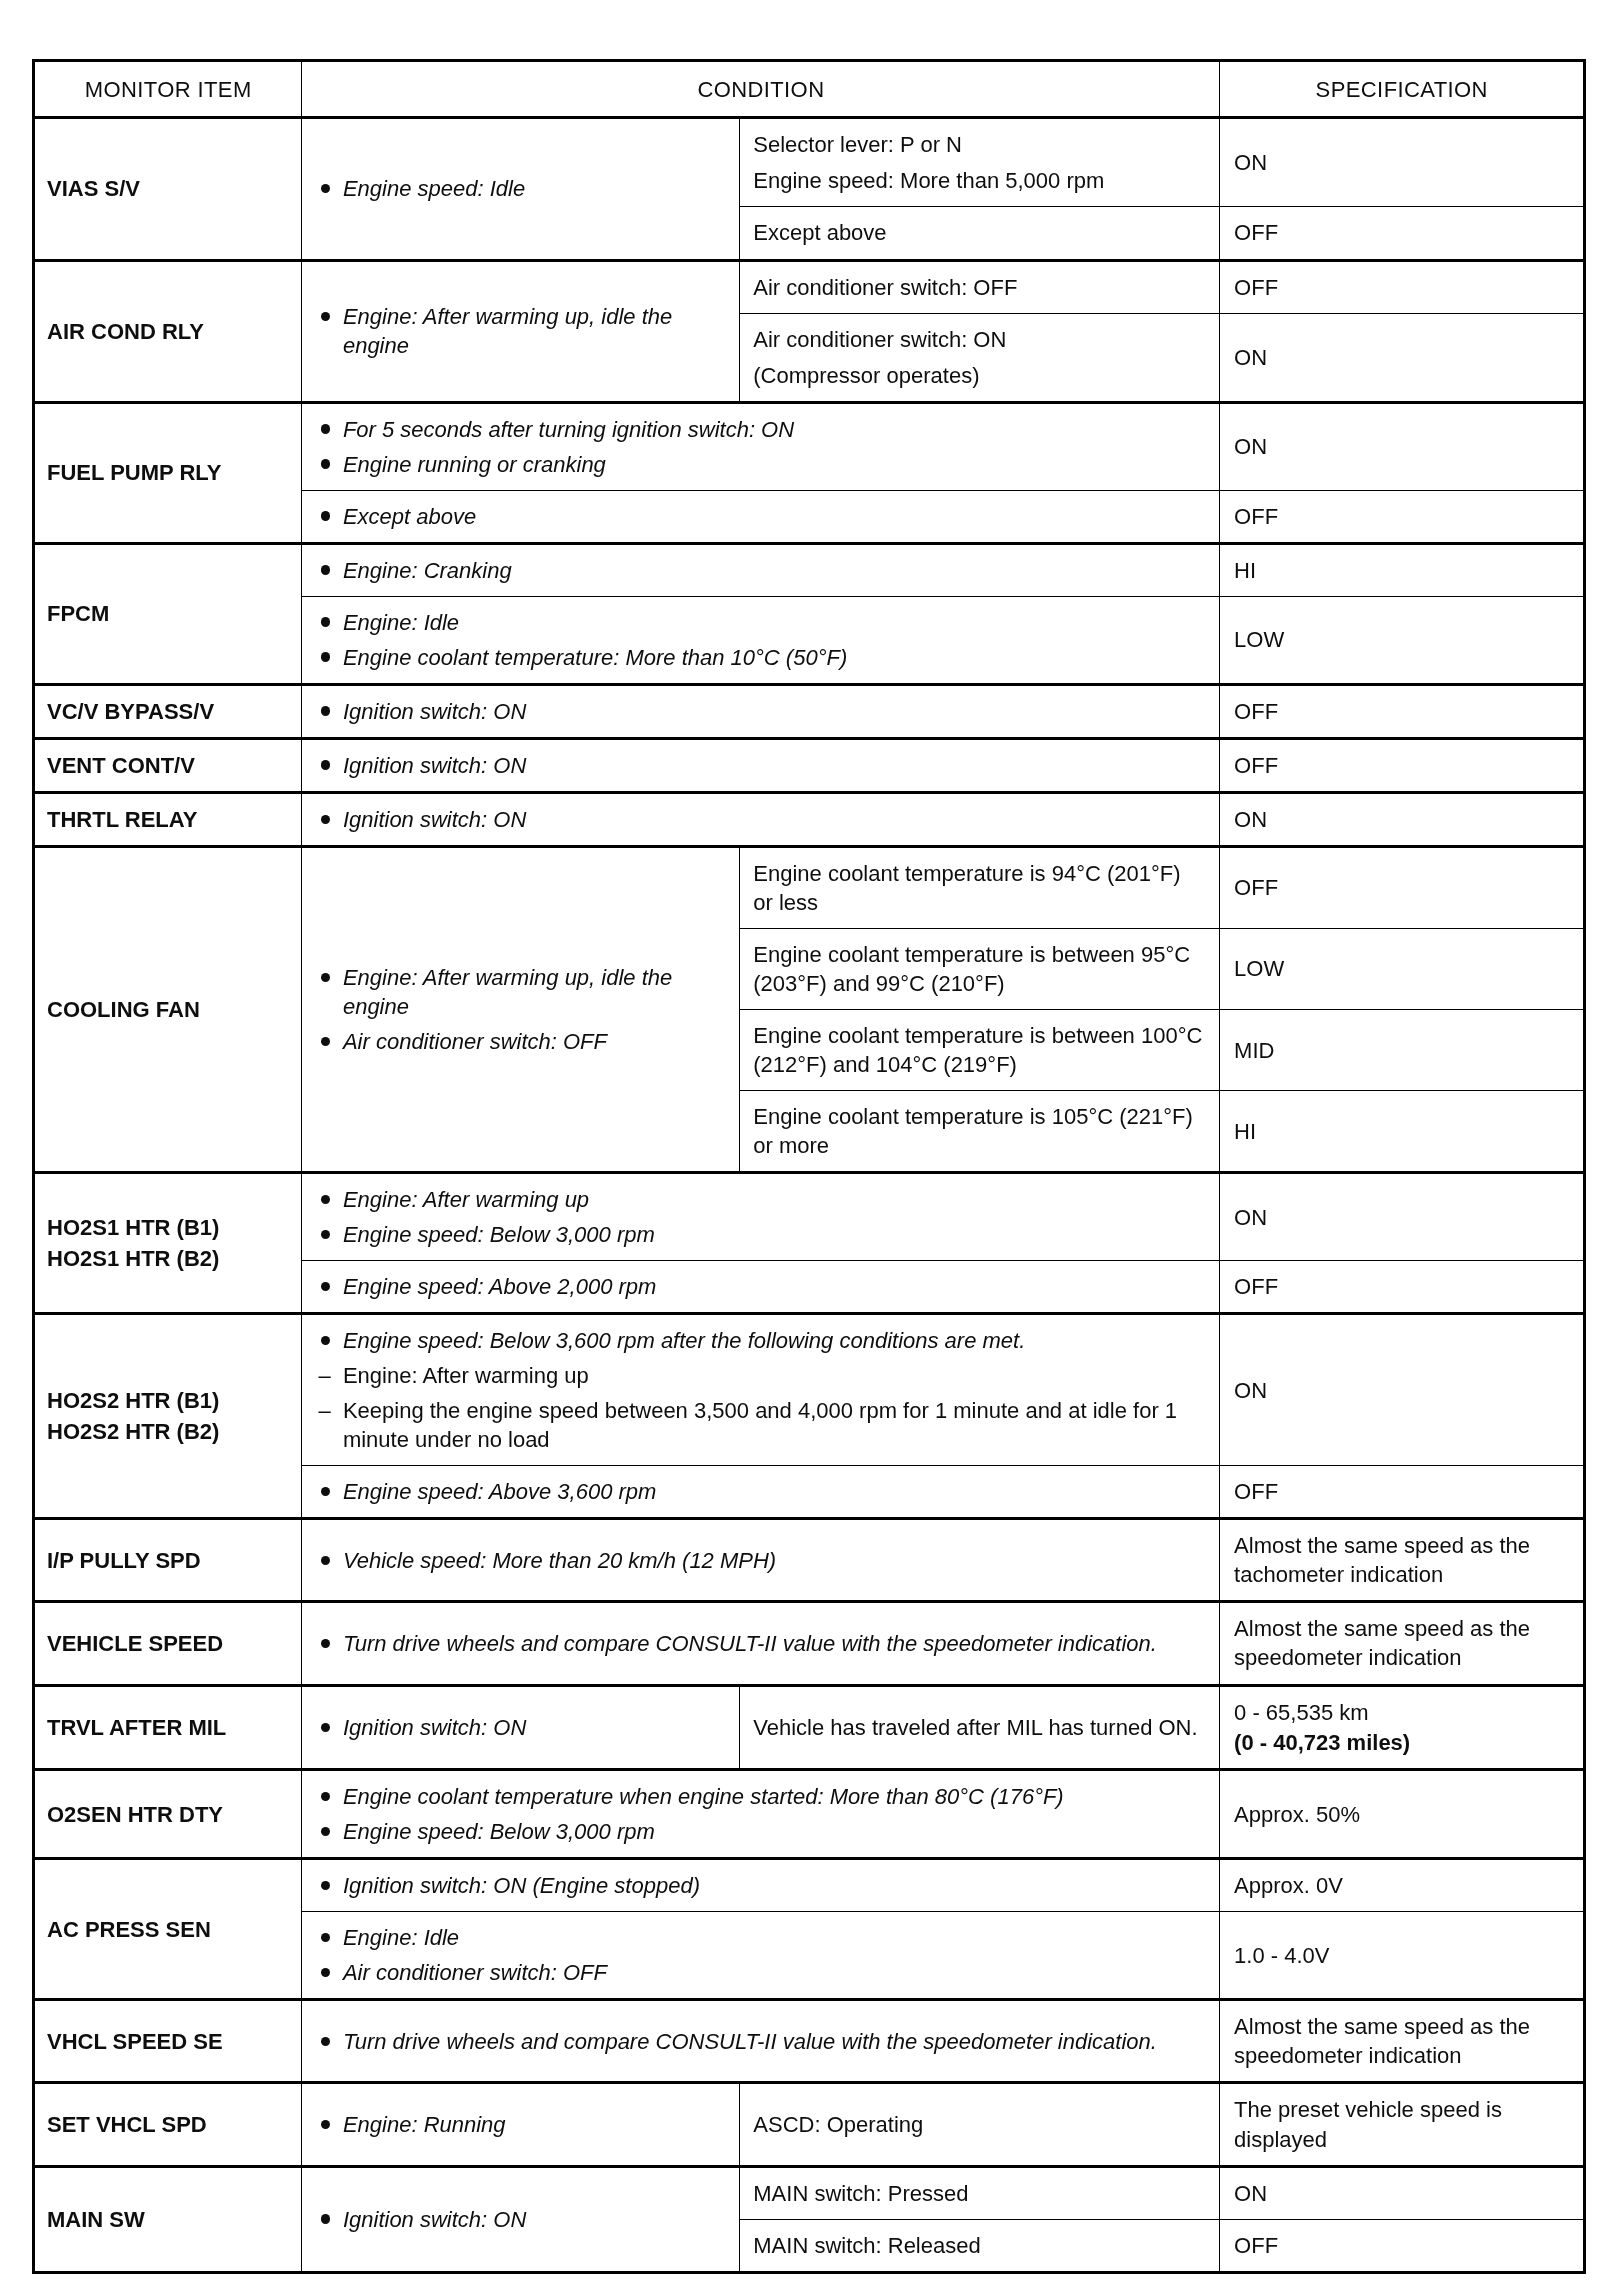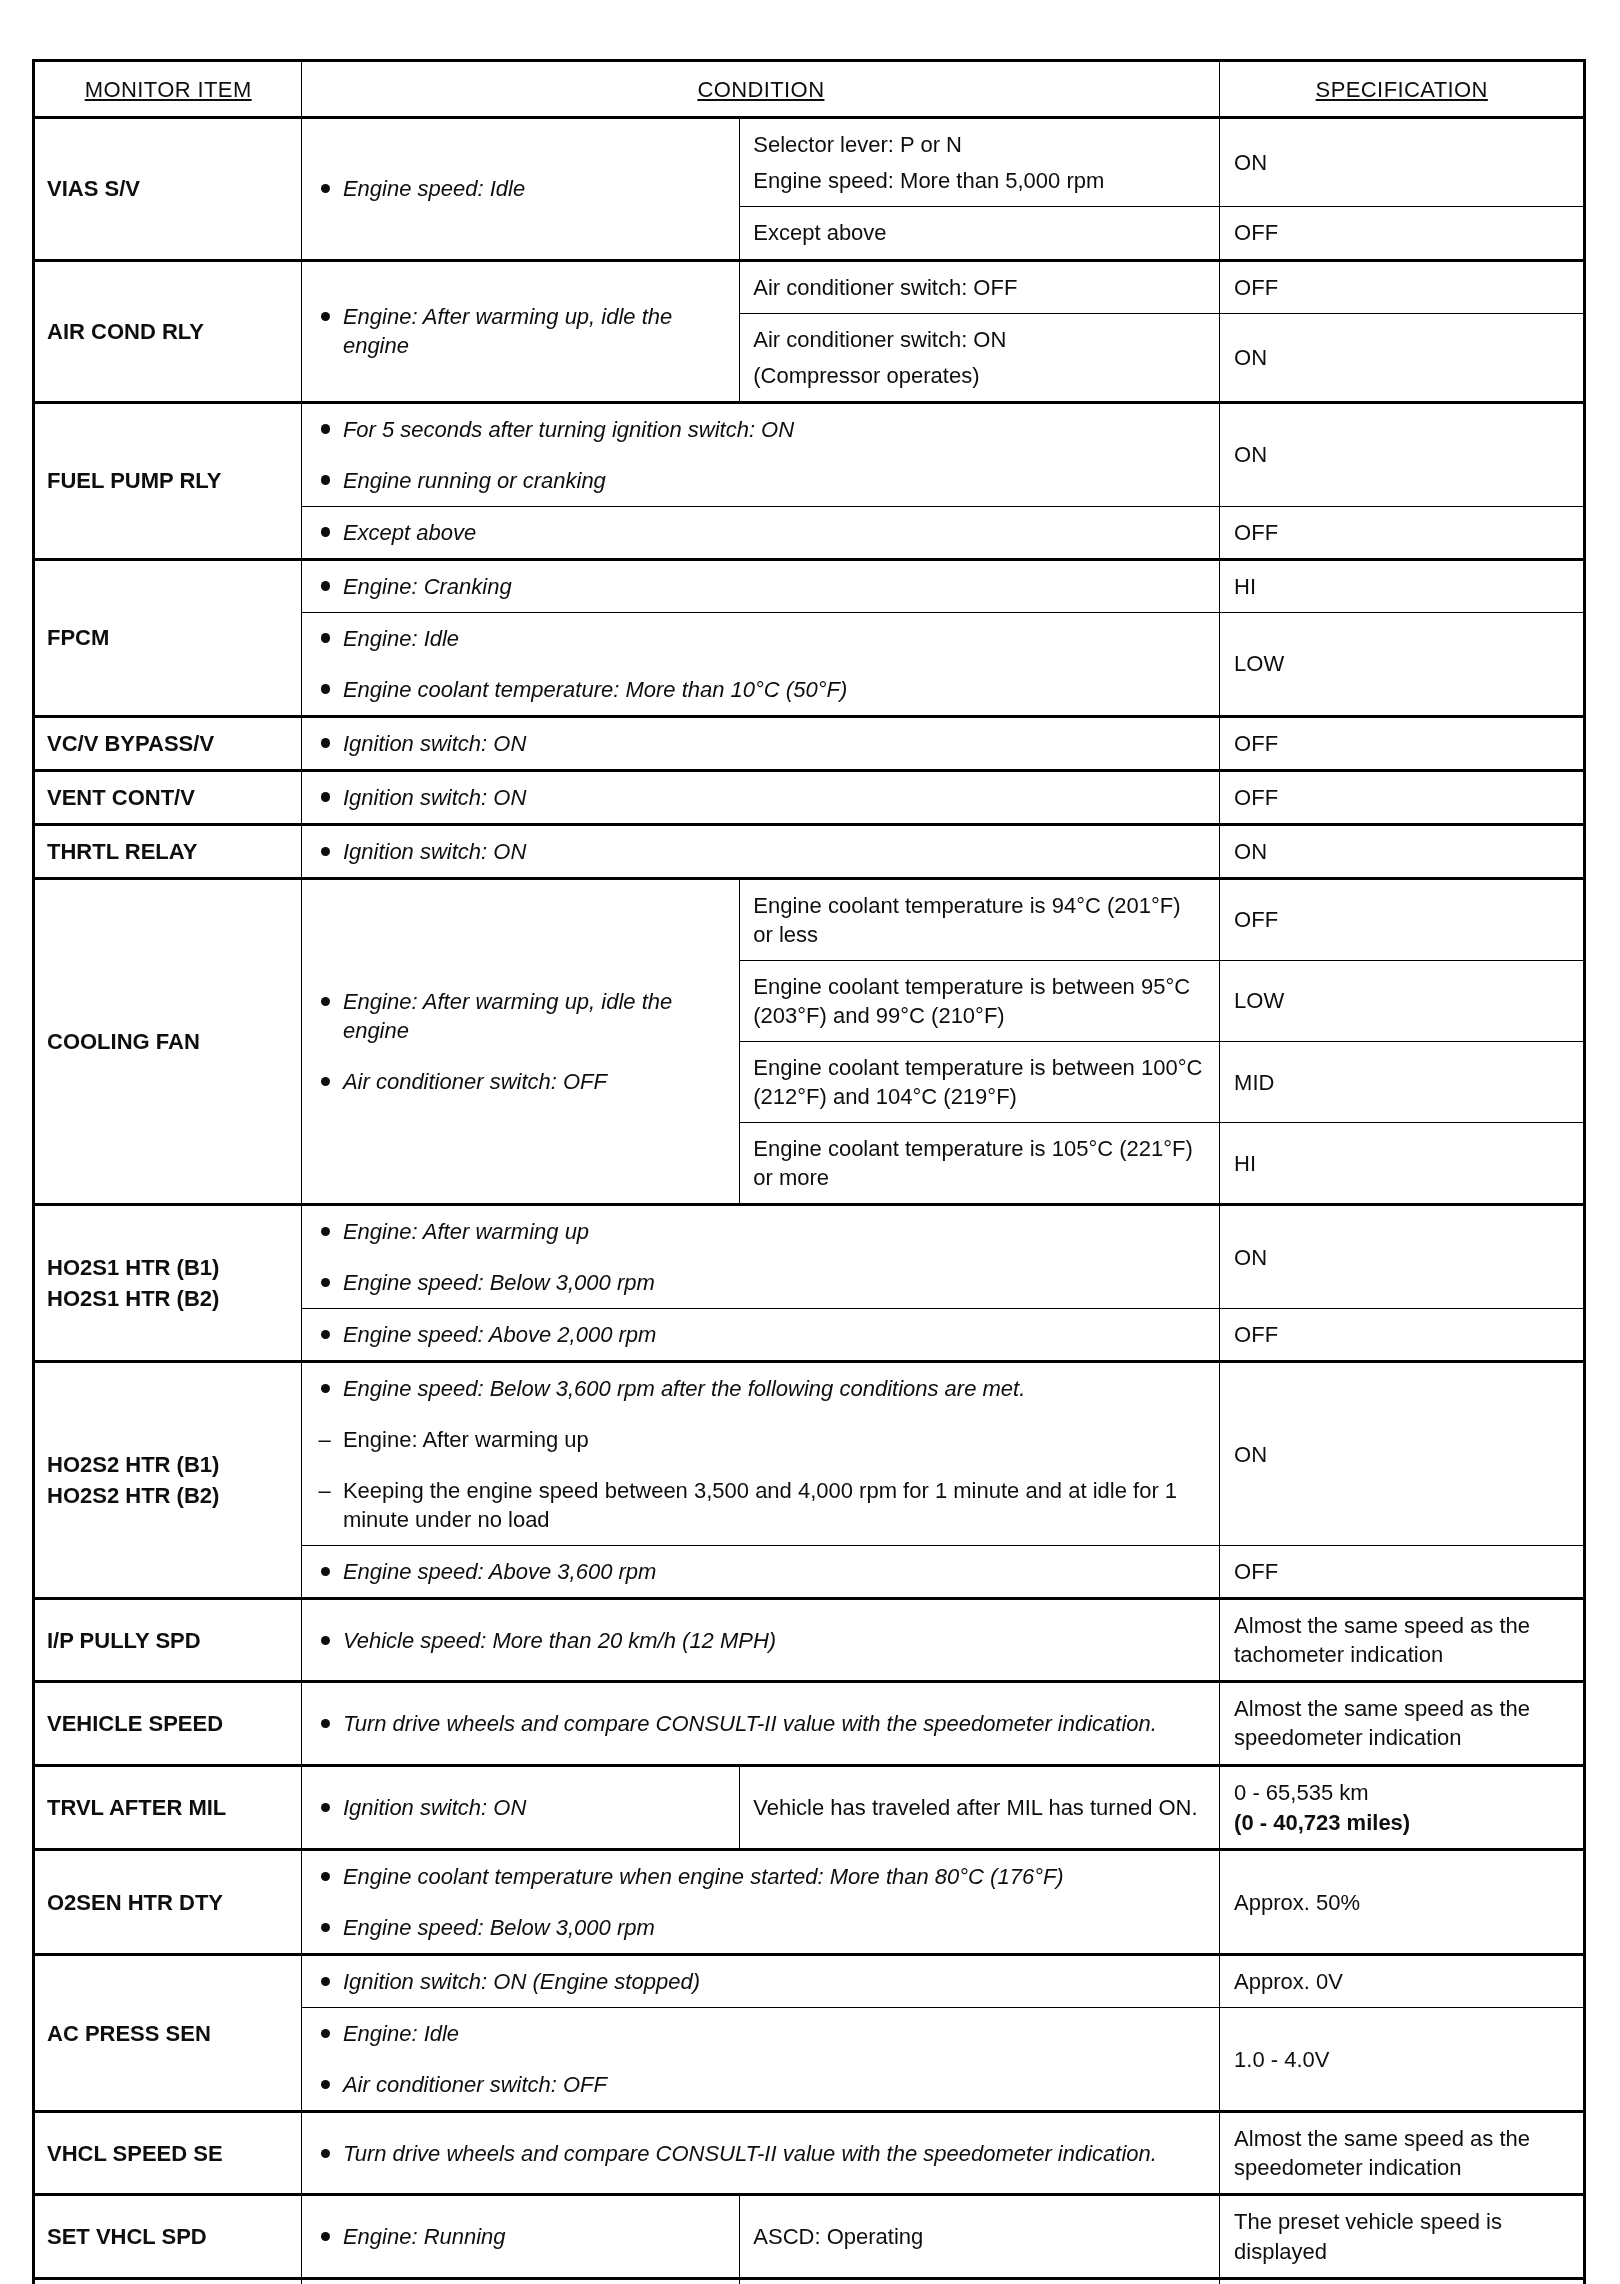--- a/index.html
+++ b/index.html
@@ -30,21 +30,21 @@
     vertical-align: middle;
     text-align: left;
     word-wrap: break-word;
   }
   th {
     text-align: center;
     padding: 12.7px 8.5px;
     letter-spacing: 0.4px;
   }
   tr.gf > td, tr.gf > th { border-top: 3.4px solid #000; }
-  thead tr th { border-bottom: 1.7px solid #000; text-decoration: underline; }
+  thead tr th { border-bottom: 1.7px solid #000; }
   td.item { padding-left: 12px; font-weight: bold; }
   td.item div + div { margin-top: 1.7px; }
   
   .li { position: relative; padding-left: 27px; font-style: italic; }
   .li::before {
     content: "";
     position: absolute;
     left: 5.1px;
     top: 0.44em;
     width: 9.3px;
@@ -53,21 +53,21 @@
     border-radius: 50%;
   }
   
   .ld { position: relative; padding-left: 27px; }
   .ld::before {
     content: "\2013";
     position: absolute;
     left: 2.5px;
     top: 0;
   }
-  .li + .li, .li + .ld, .ld + .ld, .ld + .li { margin-top: 22px; }
+  .li + .li, .li + .ld, .ld + .ld, .ld + .li { margin-top: 6px; }
   td.spec div + div { margin-top: 1.7px; font-weight: bold; }
   td.sub div + div { margin-top: 7px; }
 </style>
 </head>
 <body>
 
 <div class="page">
   <table class="spec-table">
     <colgroup>
       <col class="c-item">

